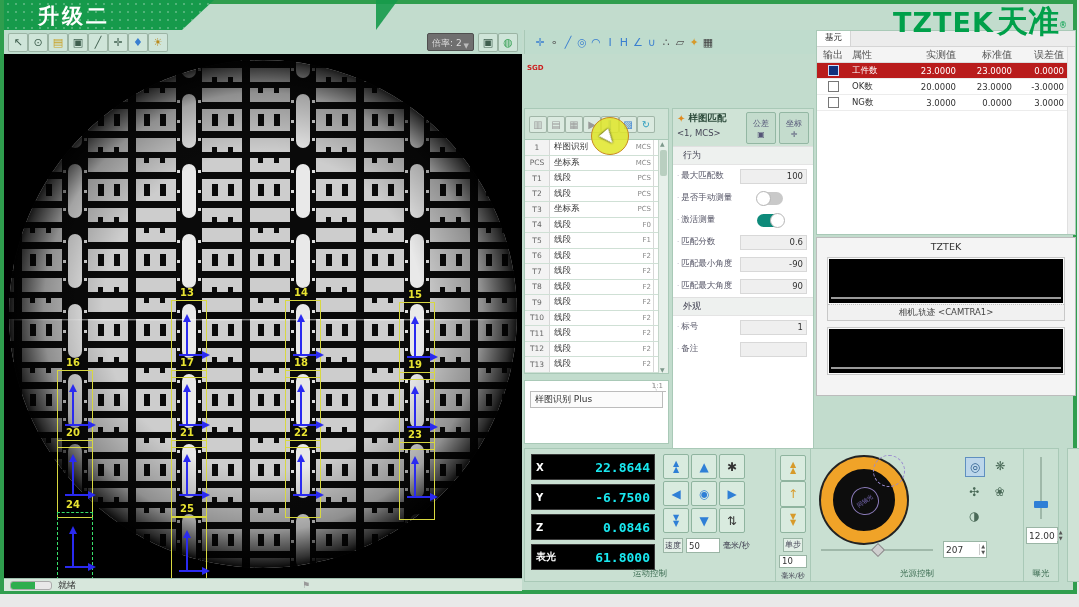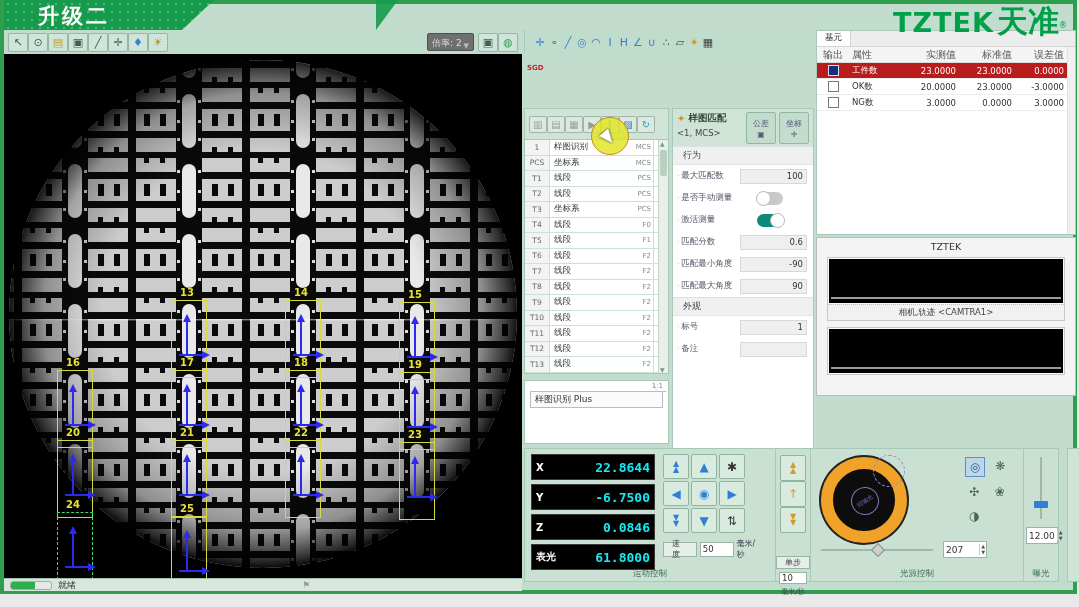--- a/index.html
+++ b/index.html
@@ -137,27 +137,27 @@
   .dro-row{display:flex;background:#000;border:1px solid #3a3a3a;height:24px;margin-bottom:4px;align-items:center;padding:0 4px;}
   .dro-lab{color:#fff;font-weight:bold;font-size:10px;width:26px;}
   .dro-val{flex:1;text-align:right;color:#19e8f0;font-family:"DejaVu Sans Mono","Liberation Mono",monospace;font-size:13px;font-weight:bold;}
   .jog{width:100px;padding-left:8px;}
   .jog-grid{display:grid;grid-template-columns:26px 26px 26px;grid-auto-rows:25px;gap:2px;}
   .jbtn{border:1px solid #8fb49f;background:#d9ebdf;border-radius:2px;display:flex;align-items:center;justify-content:center;
         color:#2f7fd6;font-size:12px;line-height:1;}
   .jbtn.dark{color:#333;}
   .jbtn .dbl{display:flex;flex-direction:column;font-size:8px;line-height:.75;}
   .speedrow{display:flex;align-items:center;gap:3px;margin-top:5px;font-size:8px;color:#445;}
-  .chip{border:1px solid #9ab5a5;background:#e3efe7;padding:0 8px;height:13px;display:flex;align-items:center;font-size:8px;color:#445;}
+  .chip{border:1px solid #9ab5a5;background:#e3efe7;padding:0 1px;height:13px;display:flex;align-items:center;font-size:8px;color:#445;}
   .sfield{width:30px;height:13px;background:#fff;border:1px solid #9ab5a5;font-size:8.5px;display:flex;align-items:center;padding-left:2px;color:#333;}
   .zcol{width:34px;display:flex;flex-direction:column;align-items:center;gap:3px;padding-top:6px;}
   .zbtn{width:24px;height:24px;border:1px solid #8fb49f;background:#d9ebdf;border-radius:2px;color:#d79a2a;
         display:flex;align-items:center;justify-content:center;font-size:12px;}
   .zbtn .dbl{display:flex;flex-direction:column;font-size:8px;line-height:.75;}
-  .zcol .chip{margin-top:20px;}
+  .zcol .chip{margin-top:2px;}
   .zcol .unit{font-size:7px;color:#445;}
   .light{width:212px;}
   .ring-wrap{position:absolute;left:10px;top:8px;width:86px;height:86px;}
   .ring{position:absolute;left:0;top:0;width:62px;height:62px;border:12px solid #f0a328;border-radius:50%;background:#0d0d0d;box-shadow:0 0 0 2px #222;}
   .ring-center{position:absolute;left:30px;top:30px;width:26px;height:26px;border-radius:50%;border:1px solid #8a7ab8;
         display:flex;align-items:center;justify-content:center;font-size:6px;color:#7a6ab8;transform:rotate(-35deg);}
   .ring-dash{position:absolute;left:52px;top:-2px;width:30px;height:30px;border:1px dashed #9a8ad0;border-radius:50%;}
   .lslider{position:absolute;left:10px;top:100px;width:112px;height:2px;background:#9fb8a9;}
   .lslider i{position:absolute;left:52px;top:-4px;width:8px;height:8px;background:#cfcfcf;border:1px solid #888;transform:rotate(45deg);}
   .spin{position:absolute;display:flex;align-items:center;border:1px solid #9ab5a5;background:#fff;height:15px;font-size:9px;color:#333;}

